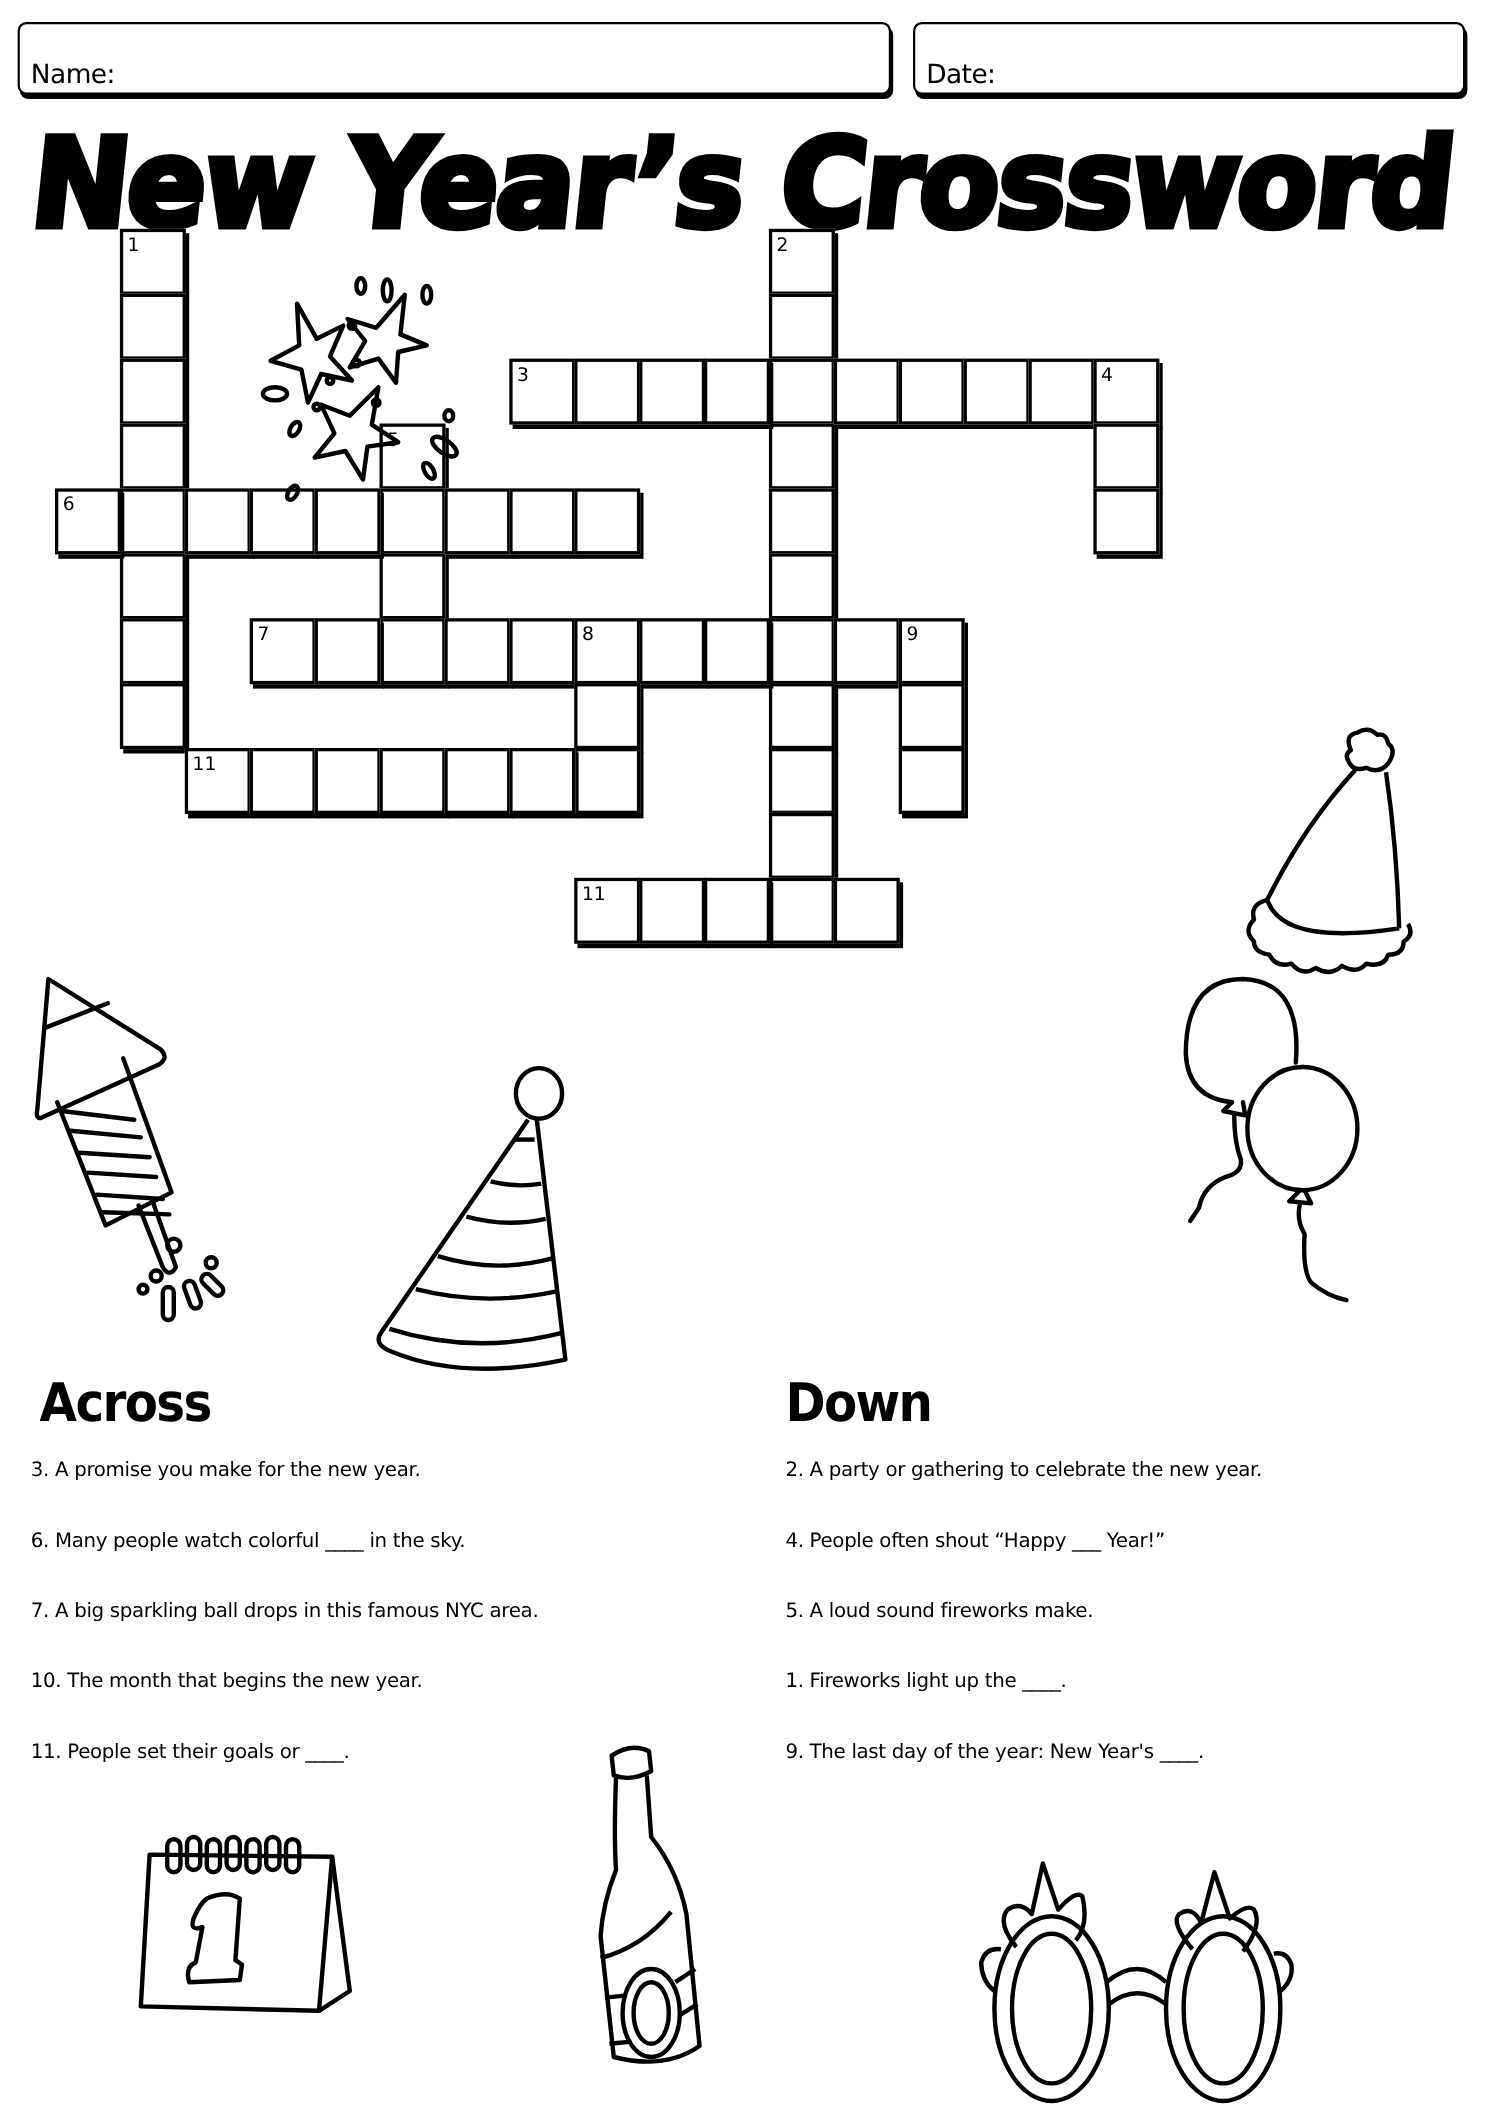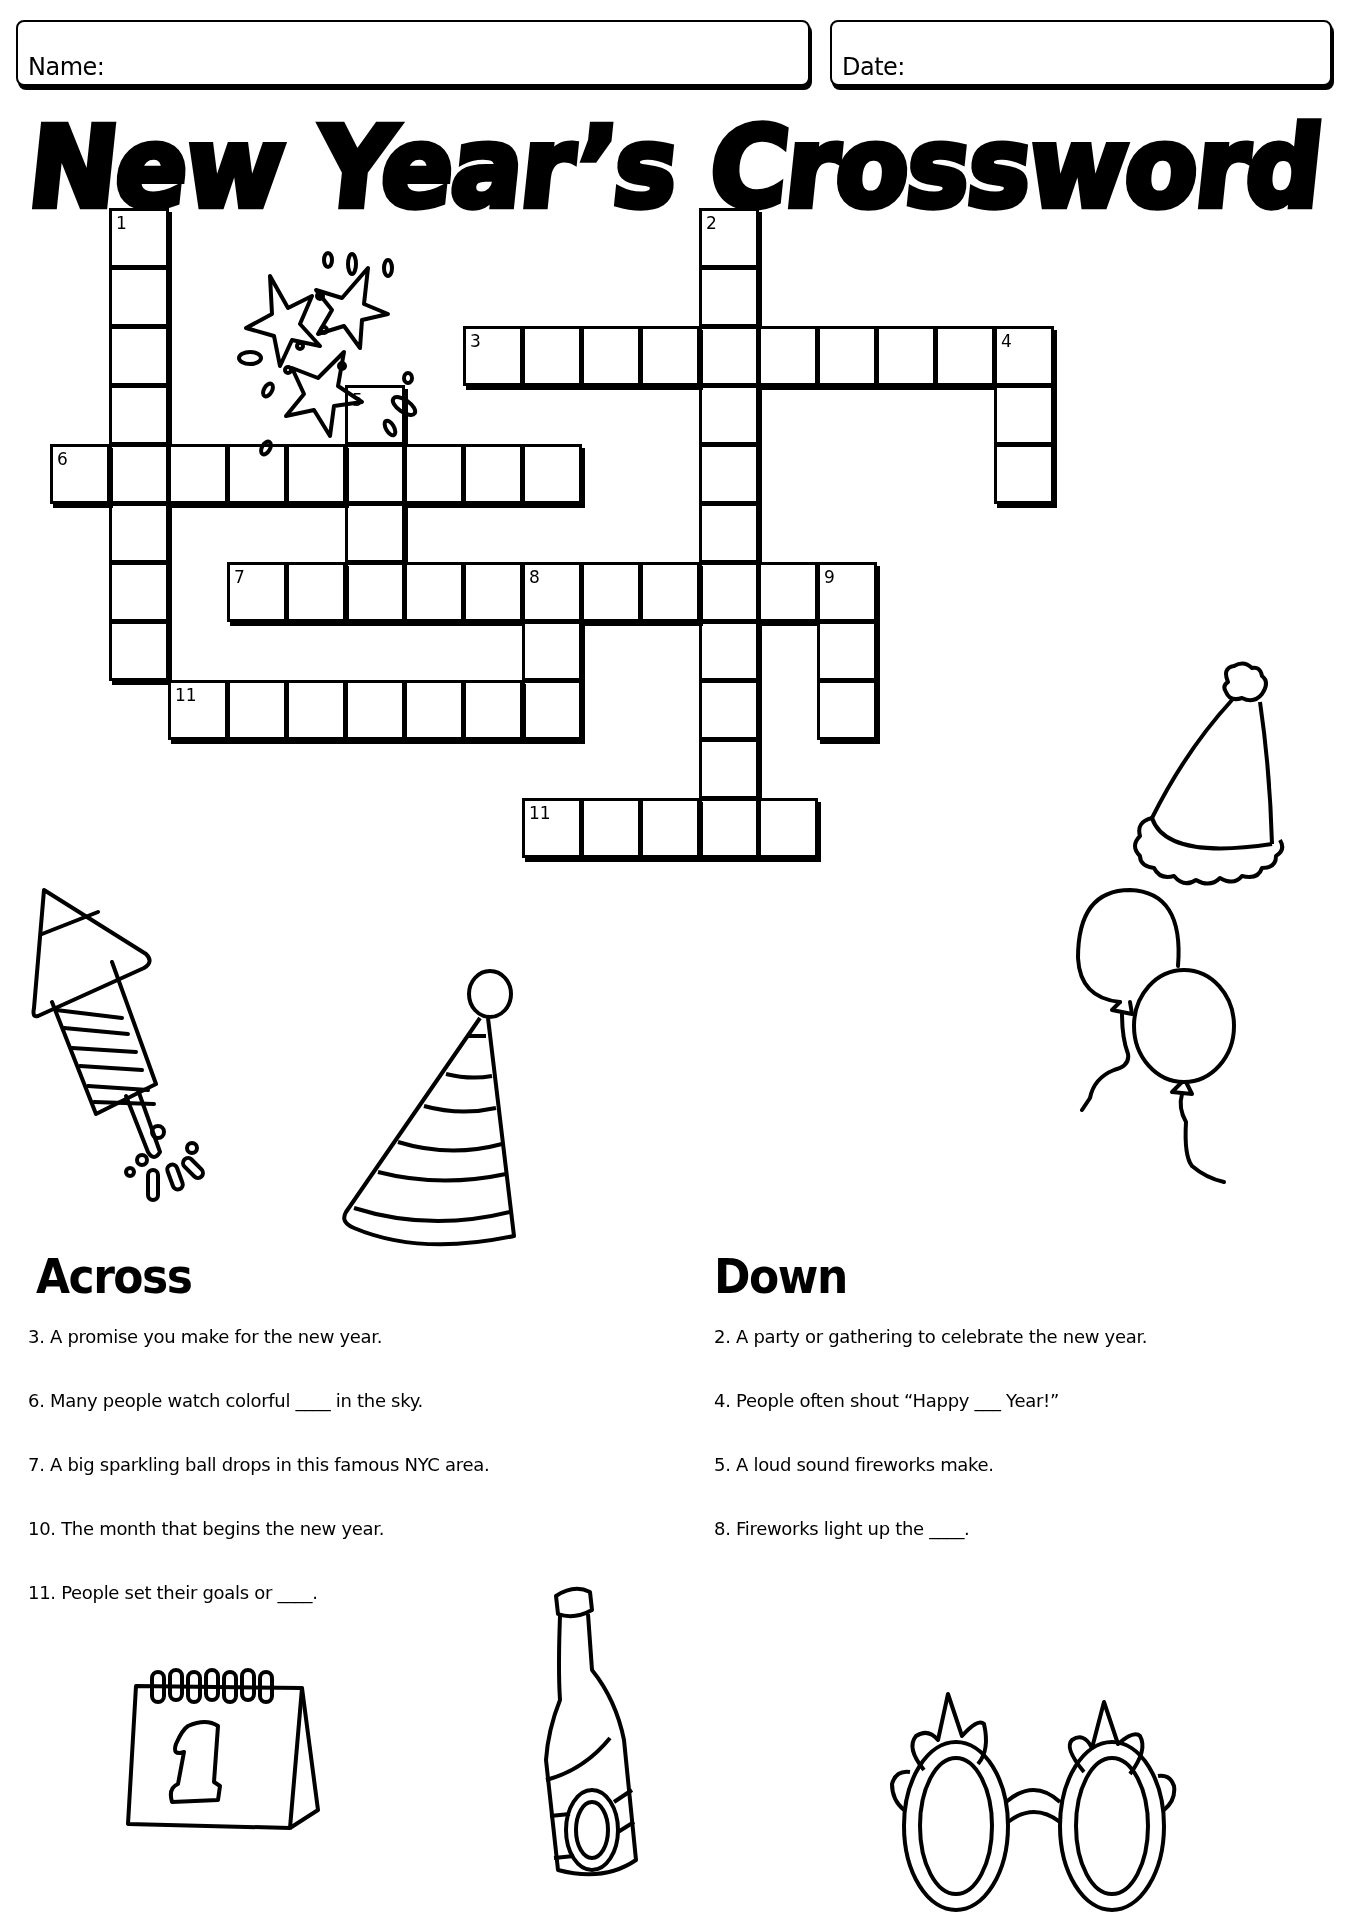--- a/index.html
+++ b/index.html
@@ -414,14 +414,15 @@
   <li class="clue">7. A big sparkling ball drops in this famous NYC area.</li>
   <li class="clue">10. The month that begins the new year.</li>
   <li class="clue">11. People set their goals or ____.</li>
 </ul>
 
 <h2 id="down-heading" class="clue-heading">Down</h2>
 <ul id="down-list" class="clue-list">
   <li class="clue">2. A party or gathering to celebrate the new year.</li>
   <li class="clue">4. People often shout “Happy ___ Year!”</li>
   <li class="clue">5. A loud sound fireworks make.</li>
-  <li class="clue">8. Fireworks light up the ____.</li>
+  <li class="clue">1. Fireworks light up the ____.</li>
+  <li class="clue">9. The last day of the year: New Year's ____.</li>
 </ul>
 
 </body></html>

